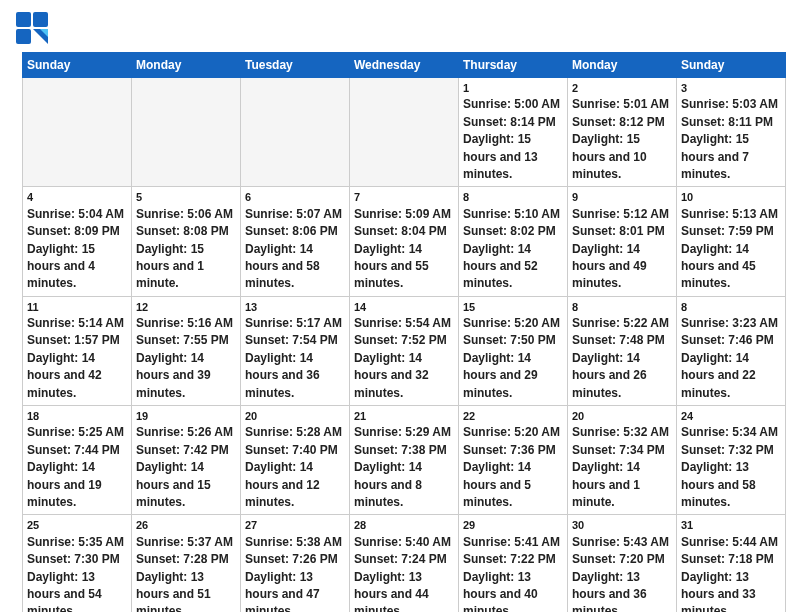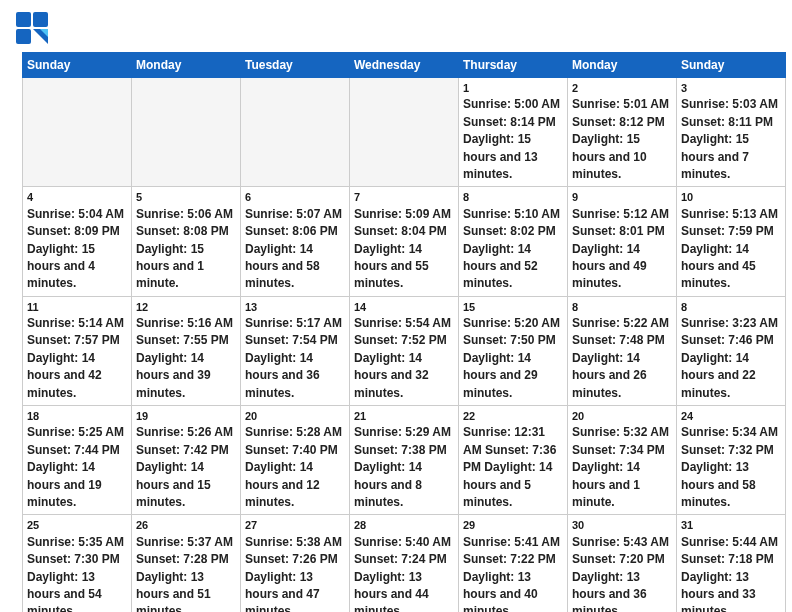--- a/index.html
+++ b/index.html
@@ -191,21 +191,21 @@
             <div class="day-info">Sunrise: 5:13 AM
 Sunset: 7:59 PM
 Daylight: 14 hours
 and 45 minutes.</div>
           </td>
         </tr>
         <tr>
           <td>
             <span class="day-num">11</span>
             <div class="day-info">Sunrise: 5:14 AM
-Sunset: 7:57 PM
+Sunset: 1:57 PM
 Daylight: 14 hours
 and 42 minutes.</div>
           </td>
           <td>
             <span class="day-num">12</span>
             <div class="day-info">Sunrise: 5:16 AM
 Sunset: 7:55 PM
 Daylight: 14 hours
 and 39 minutes.</div>
           </td>
@@ -269,21 +269,21 @@
           </td>
           <td>
             <span class="day-num">21</span>
             <div class="day-info">Sunrise: 5:29 AM
 Sunset: 7:38 PM
 Daylight: 14 hours
 and 8 minutes.</div>
           </td>
           <td>
             <span class="day-num">22</span>
-            <div class="day-info">Sunrise: 12:31 AM
+            <div class="day-info">Sunrise: 5:20 AM
 Sunset: 7:36 PM
 Daylight: 14 hours
 and 5 minutes.</div>
           </td>
           <td>
             <span class="day-num">20</span>
             <div class="day-info">Sunrise: 5:32 AM
 Sunset: 7:34 PM
 Daylight: 14 hours
 and 1 minute.</div>

